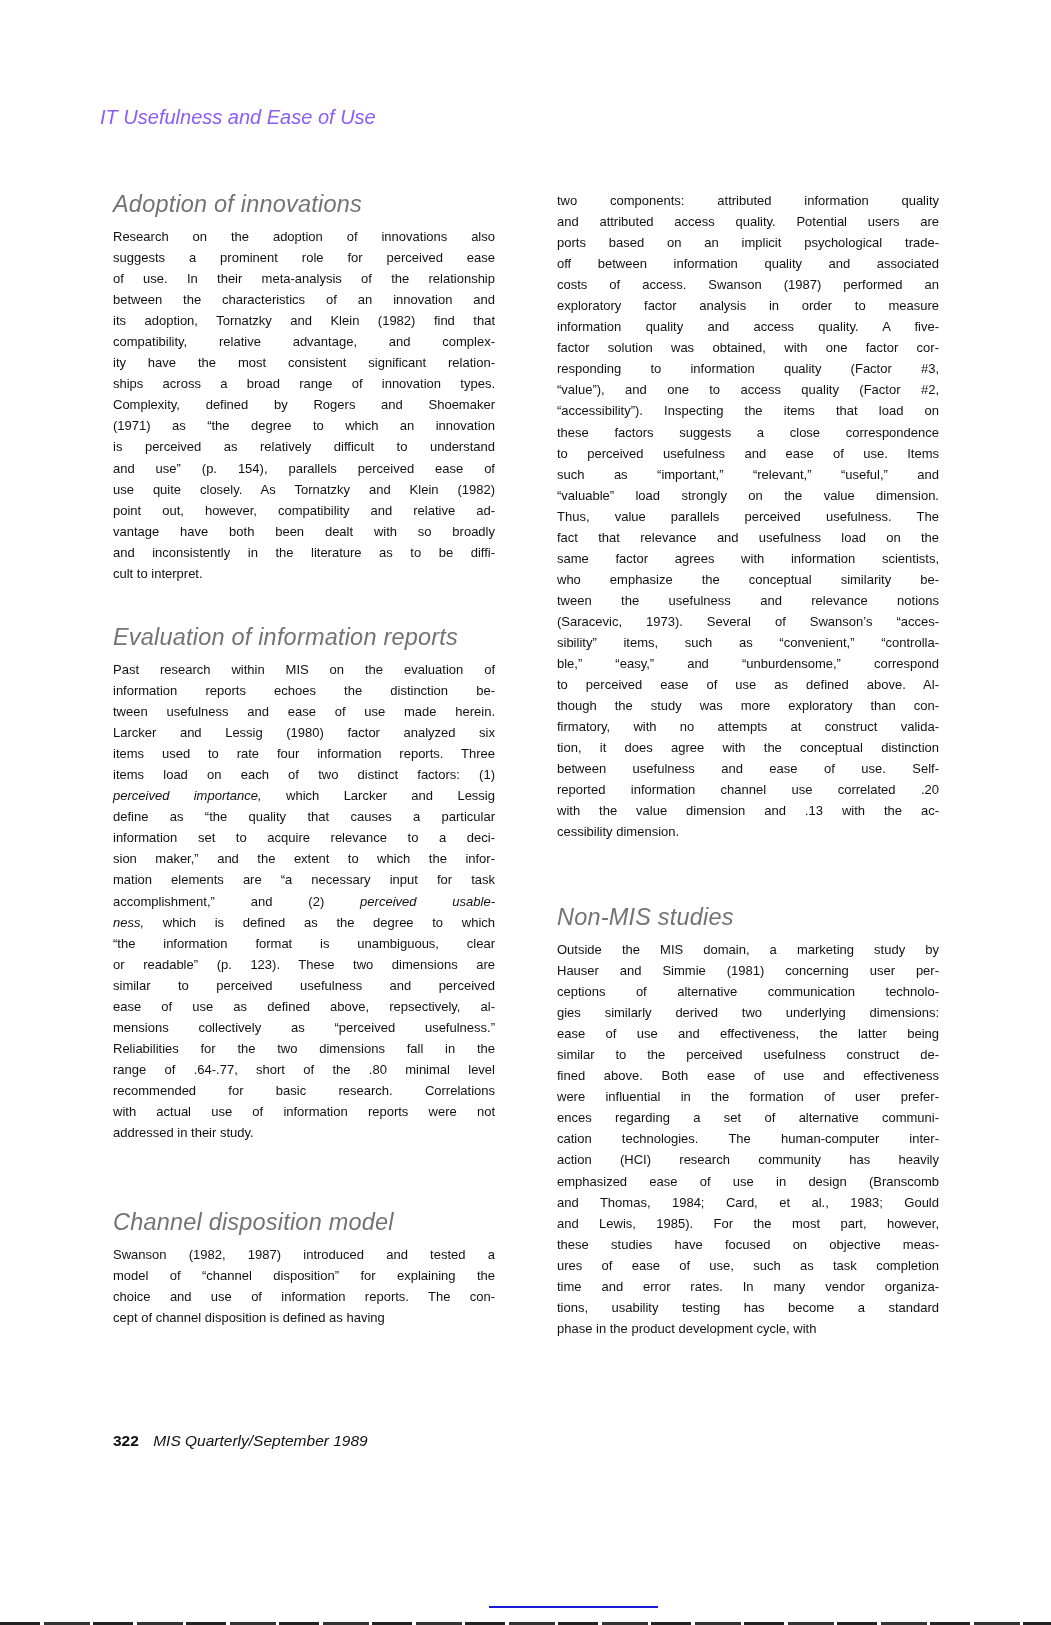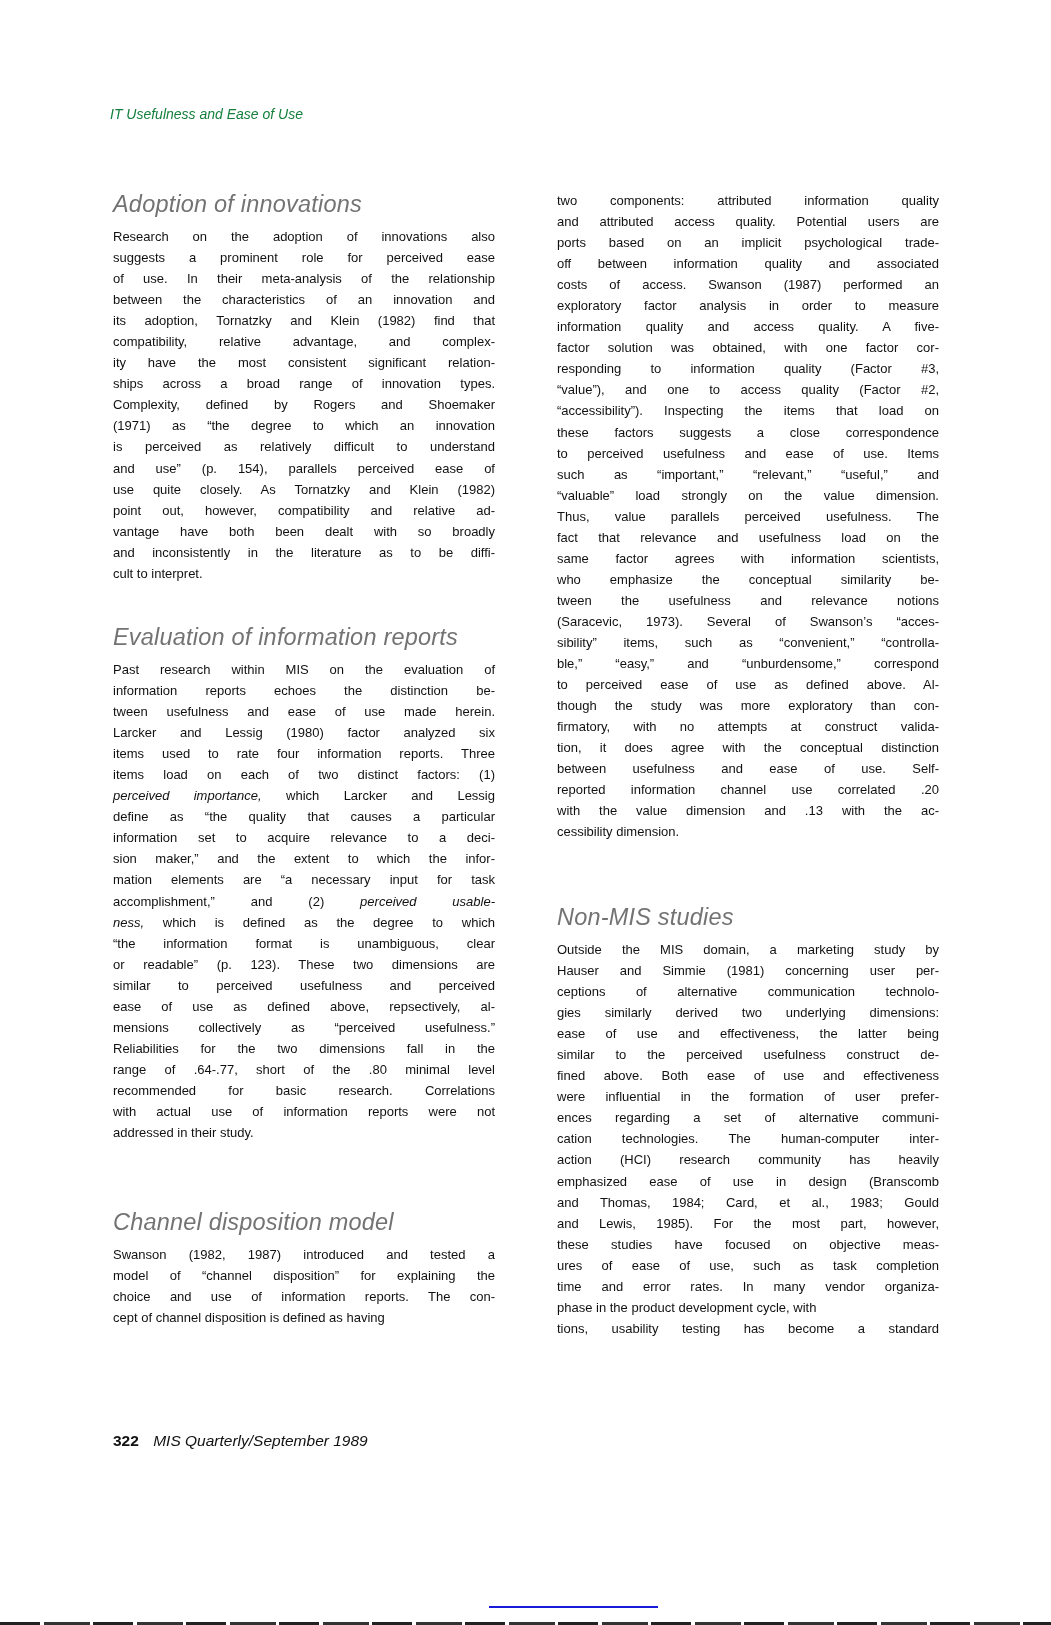--- a/index.html
+++ b/index.html
@@ -10,25 +10,25 @@
     body {
       width: 1051px;
       height: 1625px;
       position: relative;
       overflow: hidden;
       color: #111111;
       font-family: "Liberation Sans", sans-serif;
     }
     .running-head {
       position: absolute;
-      left: 110px;
+      left: 100px;
       top: 106px;
-      font-size: 14px;
-      font-style: italic;
-      color: #15803d;
+      font-size: 20px;
+      font-style: italic;
+      color: #8b5cf6;
     }
     .column {
       position: absolute;
       top: 190px;
       width: 382px;
     }
     .col-left { left: 113px; }
     .col-right { left: 557px; }
     .section {
       position: absolute;
@@ -216,22 +216,22 @@
         <span class="line">were influential in the formation of user prefer-</span>
         <span class="line">ences regarding a set of alternative communi-</span>
         <span class="line">cation technologies. The human-computer inter-</span>
         <span class="line">action (HCI) research community has heavily</span>
         <span class="line">emphasized ease of use in design (Branscomb</span>
         <span class="line">and Thomas, 1984; Card, et al., 1983; Gould</span>
         <span class="line">and Lewis, 1985). For the most part, however,</span>
         <span class="line">these studies have focused on objective meas-</span>
         <span class="line">ures of ease of use, such as task completion</span>
         <span class="line">time and error rates. In many vendor organiza-</span>
+        <span class="line">tions, usability testing has become a standard</span>
         <span class="line last">phase in the product development cycle, with</span>
-        <span class="line">tions, usability testing has become a standard</span>
       </p>
   </div>
 </div>
 
 <div class="footer">
   <span class="page-num">322</span>
   <span class="journal">MIS Quarterly/September 1989</span>
 </div>
 
 <div class="blue-link-line"></div>

